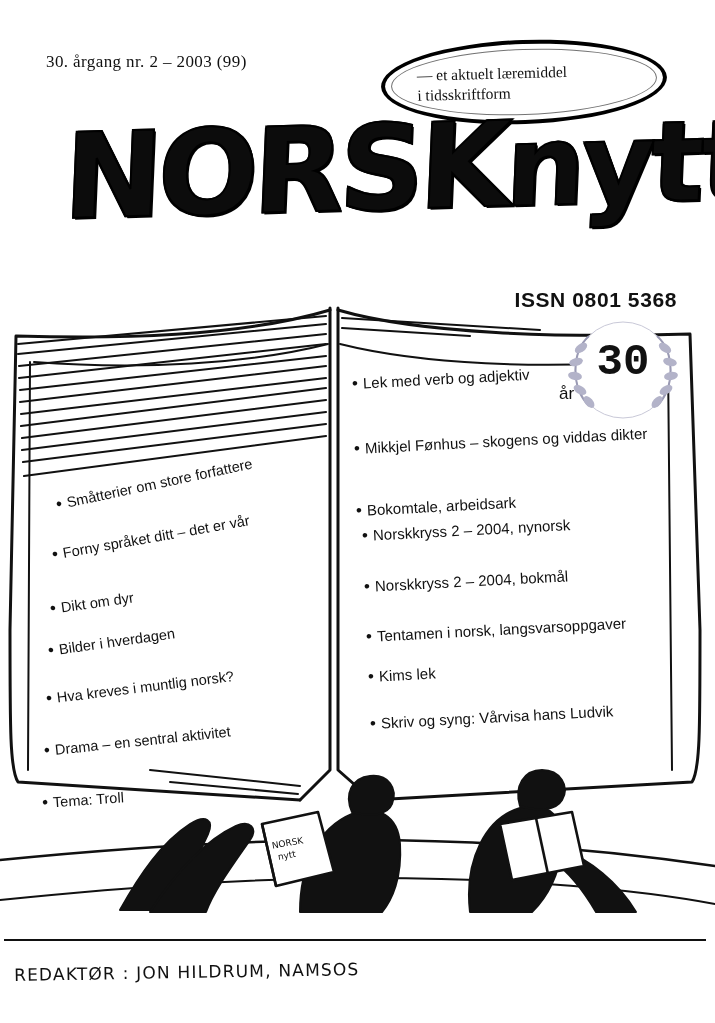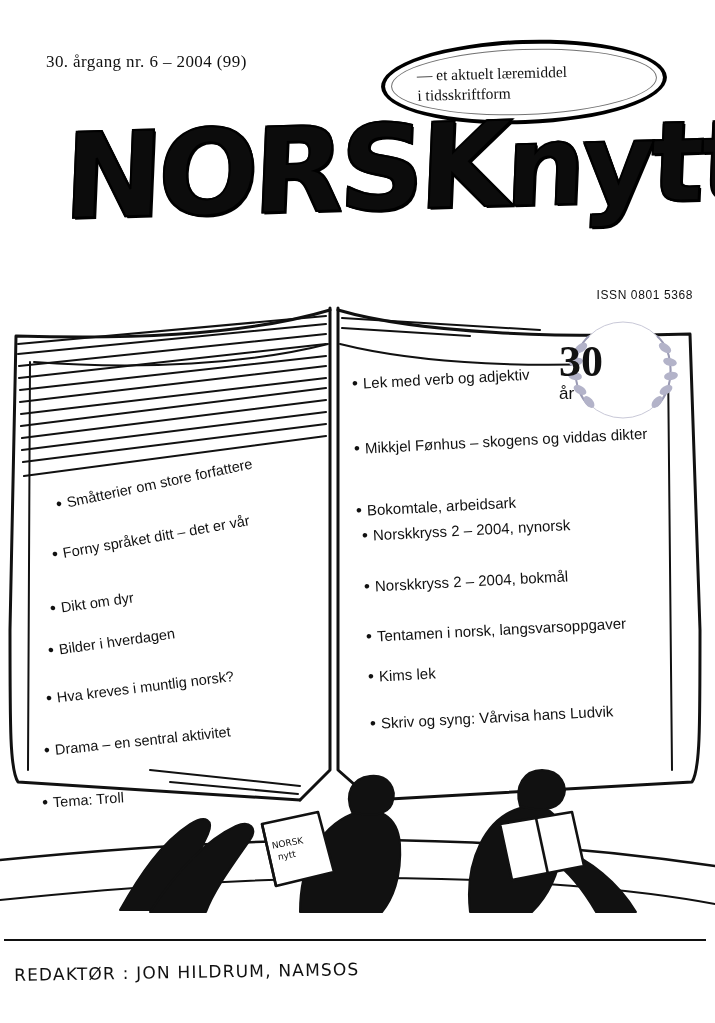--- a/index.html
+++ b/index.html
@@ -91,25 +91,25 @@
       2px 2px 0 #000,
       -1px 1px 0 #000,
       1px -1px 0 #000;
   }
   .masthead .title .part2 {
     font-size: 112px;
     letter-spacing: -4px;
   }
   .issn {
     position: absolute;
-    right: 22px;
+    right: 38px;
     top: 288px;
     font-family: "Liberation Sans", sans-serif;
-    font-weight: 400;
-    font-size: 12px;
+    font-weight: 700;
+    font-size: 21px;
     letter-spacing: .6px;
   }
 
   
   .art {
     position: absolute;
     left: 0;
     top: 300px;
     width: 715px;
     height: 650px;
@@ -121,21 +121,22 @@
     position: absolute;
     right: 28px;
     top: 318px;
     width: 128px;
     height: 110px;
   }
   .seal .num {
     position: absolute;
     left: 0; right: 0;
     top: 22px;
-    font-family: Liberation Serif, serif;
+    text-align: center;
+    font-family: Liberation Mono, monospace;
     font-weight: 700;
     font-size: 44px;
     line-height: 1;
     color: #111;
   }
   .seal .unit {
     position: absolute;
     left: 0; right: 0;
     top: 66px;
     text-align: left;
@@ -181,21 +182,21 @@
     color: #111;
     transform: rotate(-1deg);
     white-space: nowrap;
   }
 </style>
 </head>
 <body>
 
 <div class="page">
 
-  <div class="issue-line">30. årgang   nr. 6 – 2004 (99)</div>
+  <div class="issue-line">30. årgang   nr. 2 – 2003 (99)</div>
 
   <div class="blurb-wrap">
     <div class="blurb-oval"></div>
     <div class="blurb-text">
       <div>— et aktuelt læremiddel</div>
       <div>i tidsskriftform</div>
     </div>
   </div>
 
   <div class="masthead">

